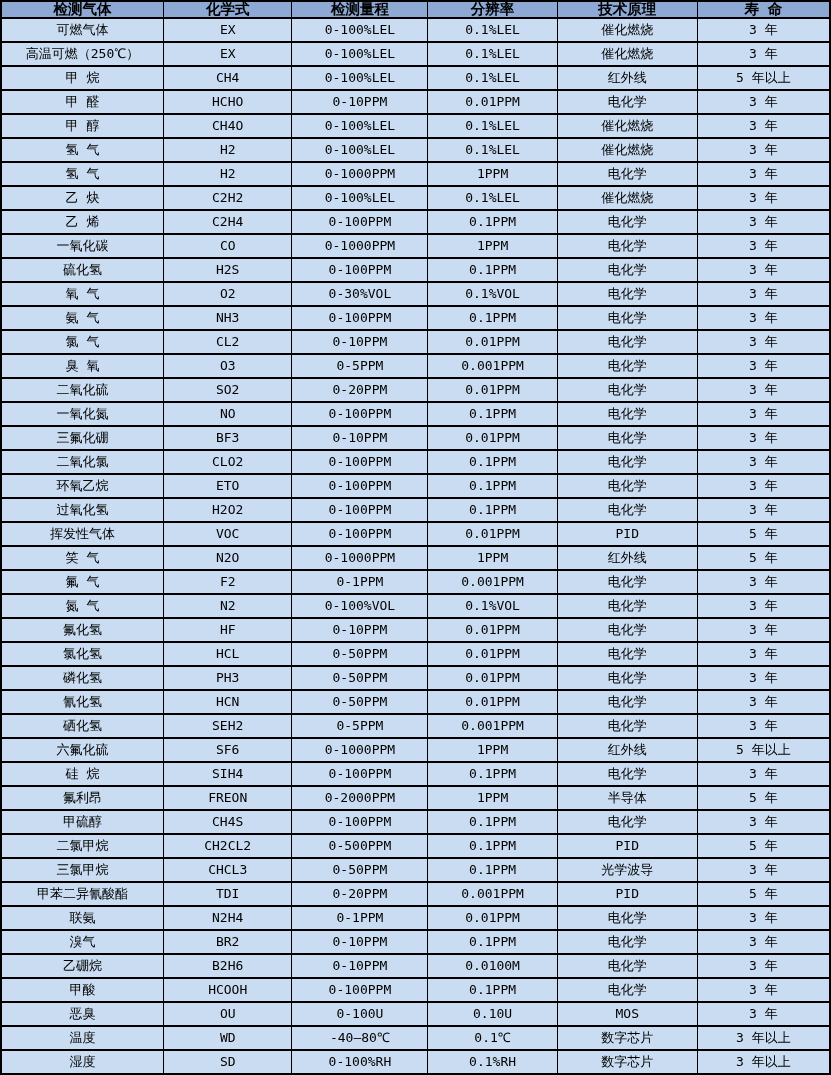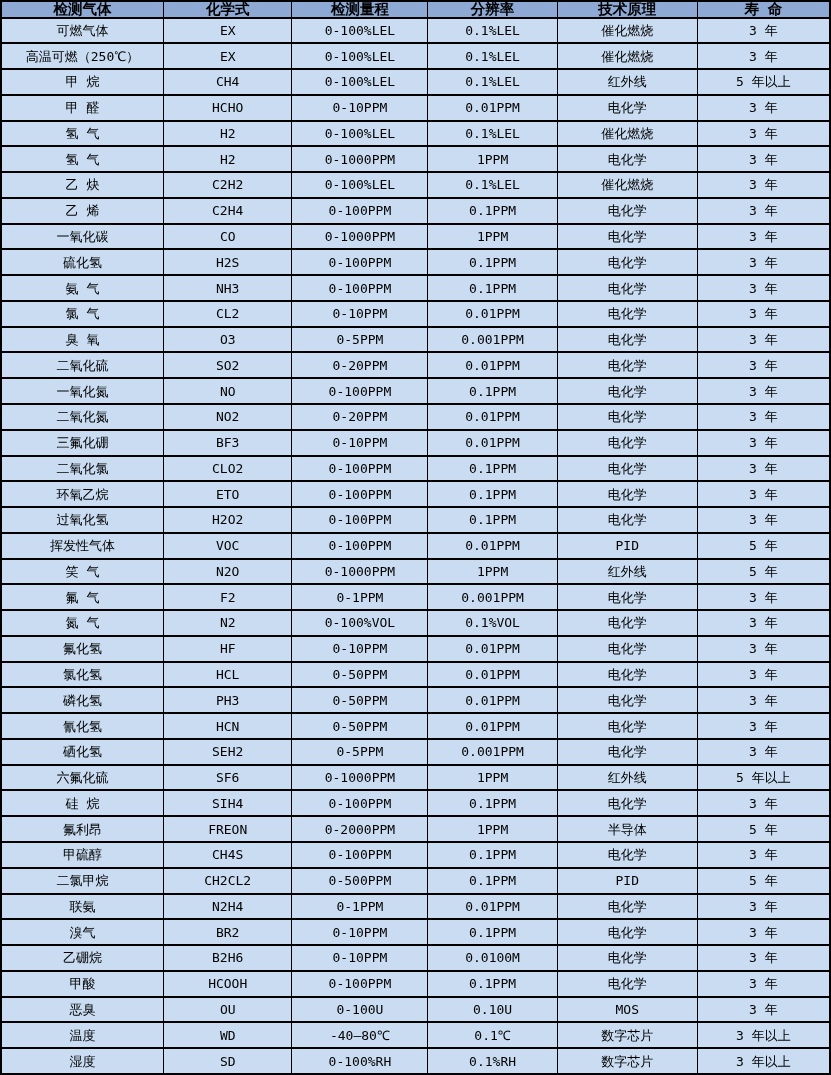--- a/index.html
+++ b/index.html
@@ -94,20 +94,28 @@
       </tr>
       <tr>
         <td>甲 醛</td>
         <td>HCHO</td>
         <td>0-10PPM</td>
         <td>0.01PPM</td>
         <td>电化学</td>
         <td>3 年</td>
       </tr>
       <tr>
+        <td>甲 醇</td>
+        <td>CH4O</td>
+        <td>0-100%LEL</td>
+        <td>0.1%LEL</td>
+        <td>催化燃烧</td>
+        <td>3 年</td>
+      </tr>
+      <tr>
         <td>氢 气</td>
         <td>H2</td>
         <td>0-100%LEL</td>
         <td>0.1%LEL</td>
         <td>催化燃烧</td>
         <td>3 年</td>
       </tr>
       <tr>
         <td>氢 气</td>
         <td>H2</td>
@@ -142,20 +150,28 @@
       </tr>
       <tr>
         <td>硫化氢</td>
         <td>H2S</td>
         <td>0-100PPM</td>
         <td>0.1PPM</td>
         <td>电化学</td>
         <td>3 年</td>
       </tr>
       <tr>
+        <td>氧 气</td>
+        <td>O2</td>
+        <td>0-30%VOL</td>
+        <td>0.1%VOL</td>
+        <td>电化学</td>
+        <td>3 年</td>
+      </tr>
+      <tr>
         <td>氨 气</td>
         <td>NH3</td>
         <td>0-100PPM</td>
         <td>0.1PPM</td>
         <td>电化学</td>
         <td>3 年</td>
       </tr>
       <tr>
         <td>氯 气</td>
         <td>CL2</td>
@@ -178,28 +194,20 @@
         <td>0-20PPM</td>
         <td>0.01PPM</td>
         <td>电化学</td>
         <td>3 年</td>
       </tr>
       <tr>
         <td>一氧化氮</td>
         <td>NO</td>
         <td>0-100PPM</td>
         <td>0.1PPM</td>
-        <td>电化学</td>
-        <td>3 年</td>
-      </tr>
-      <tr>
-        <td>二氧化氮</td>
-        <td>NO2</td>
-        <td>0-20PPM</td>
-        <td>0.01PPM</td>
         <td>电化学</td>
         <td>3 年</td>
       </tr>
       <tr>
         <td>三氟化硼</td>
         <td>BF3</td>
         <td>0-10PPM</td>
         <td>0.01PPM</td>
         <td>电化学</td>
         <td>3 年</td>
@@ -334,20 +342,36 @@
       </tr>
       <tr>
         <td>二氯甲烷</td>
         <td>CH2CL2</td>
         <td>0-500PPM</td>
         <td>0.1PPM</td>
         <td>PID</td>
         <td>5 年</td>
       </tr>
       <tr>
+        <td>三氯甲烷</td>
+        <td>CHCL3</td>
+        <td>0-50PPM</td>
+        <td>0.1PPM</td>
+        <td>光学波导</td>
+        <td>3 年</td>
+      </tr>
+      <tr>
+        <td>甲苯二异氰酸酯</td>
+        <td>TDI</td>
+        <td>0-20PPM</td>
+        <td>0.001PPM</td>
+        <td>PID</td>
+        <td>5 年</td>
+      </tr>
+      <tr>
         <td>联氨</td>
         <td>N2H4</td>
         <td>0-1PPM</td>
         <td>0.01PPM</td>
         <td>电化学</td>
         <td>3 年</td>
       </tr>
       <tr>
         <td>溴气</td>
         <td>BR2</td>

